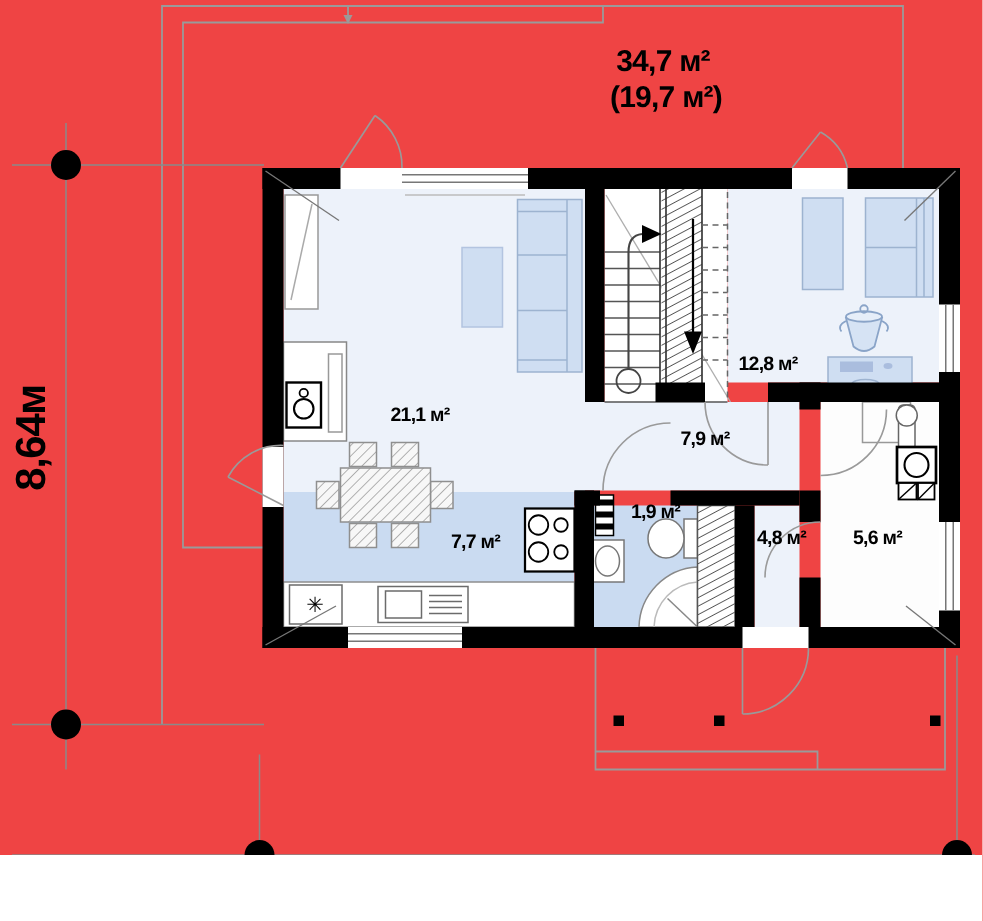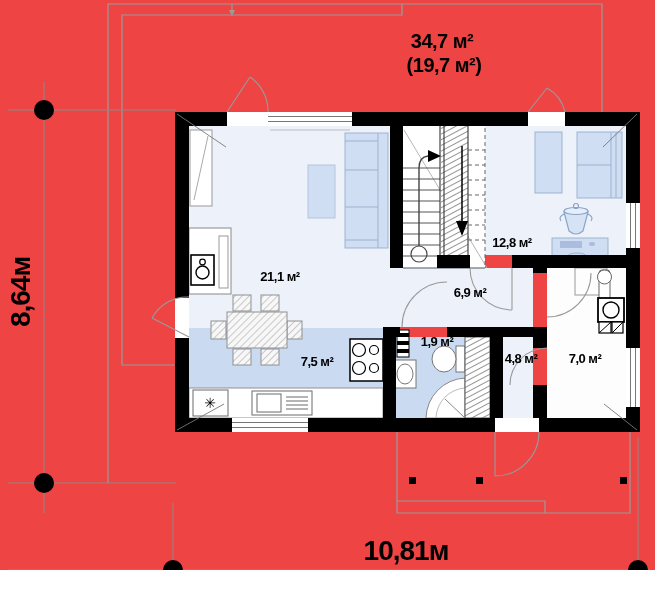--- a/index.html
+++ b/index.html
@@ -302,23 +302,22 @@
     <circle cx="44" cy="110" r="10" fill="#000" stroke="none"></circle>
     <circle cx="44" cy="483" r="10" fill="#000" stroke="none"></circle>
     <circle cx="173" cy="570" r="10" fill="#000" stroke="none"></circle>
     <circle cx="638" cy="570" r="10" fill="#000" stroke="none"></circle>
   </g>
 </svg>
 
 <div class="lbl attic" style="left:442px;top:41px">34,7 м²</div>
 <div class="lbl attic" style="left:444px;top:65px">(19,7 м²)</div>
 <div class="lbl area" style="left:280px;top:276px">21,1 м²</div>
-<div class="lbl area" style="left:317px;top:361px">7,5 м²</div>
-<div class="lbl area" style="left:470px;top:292px">6,9 м²</div>
+<div class="lbl area" style="left:317px;top:361px">7,7 м²</div>
+<div class="lbl area" style="left:470px;top:292px">7,9 м²</div>
 <div class="lbl area" style="left:512px;top:242px">12,8 м²</div>
 <div class="lbl area" style="left:437px;top:341px">1,9 м²</div>
 <div class="lbl area" style="left:521px;top:358px">4,8 м²</div>
-<div class="lbl area" style="left:585px;top:358px">7,0 м²</div>
-<div class="lbl dim" style="left:406px;top:551px">10,81м</div>
+<div class="lbl area" style="left:585px;top:358px">5,6 м²</div>
 <div class="lbl dim dim-v" style="left:21px;top:292px">8,64м</div>
 <div class="lbl sym" style="left:210px;top:403px">✳</div>
 
 </div>
 
 </body></html>

